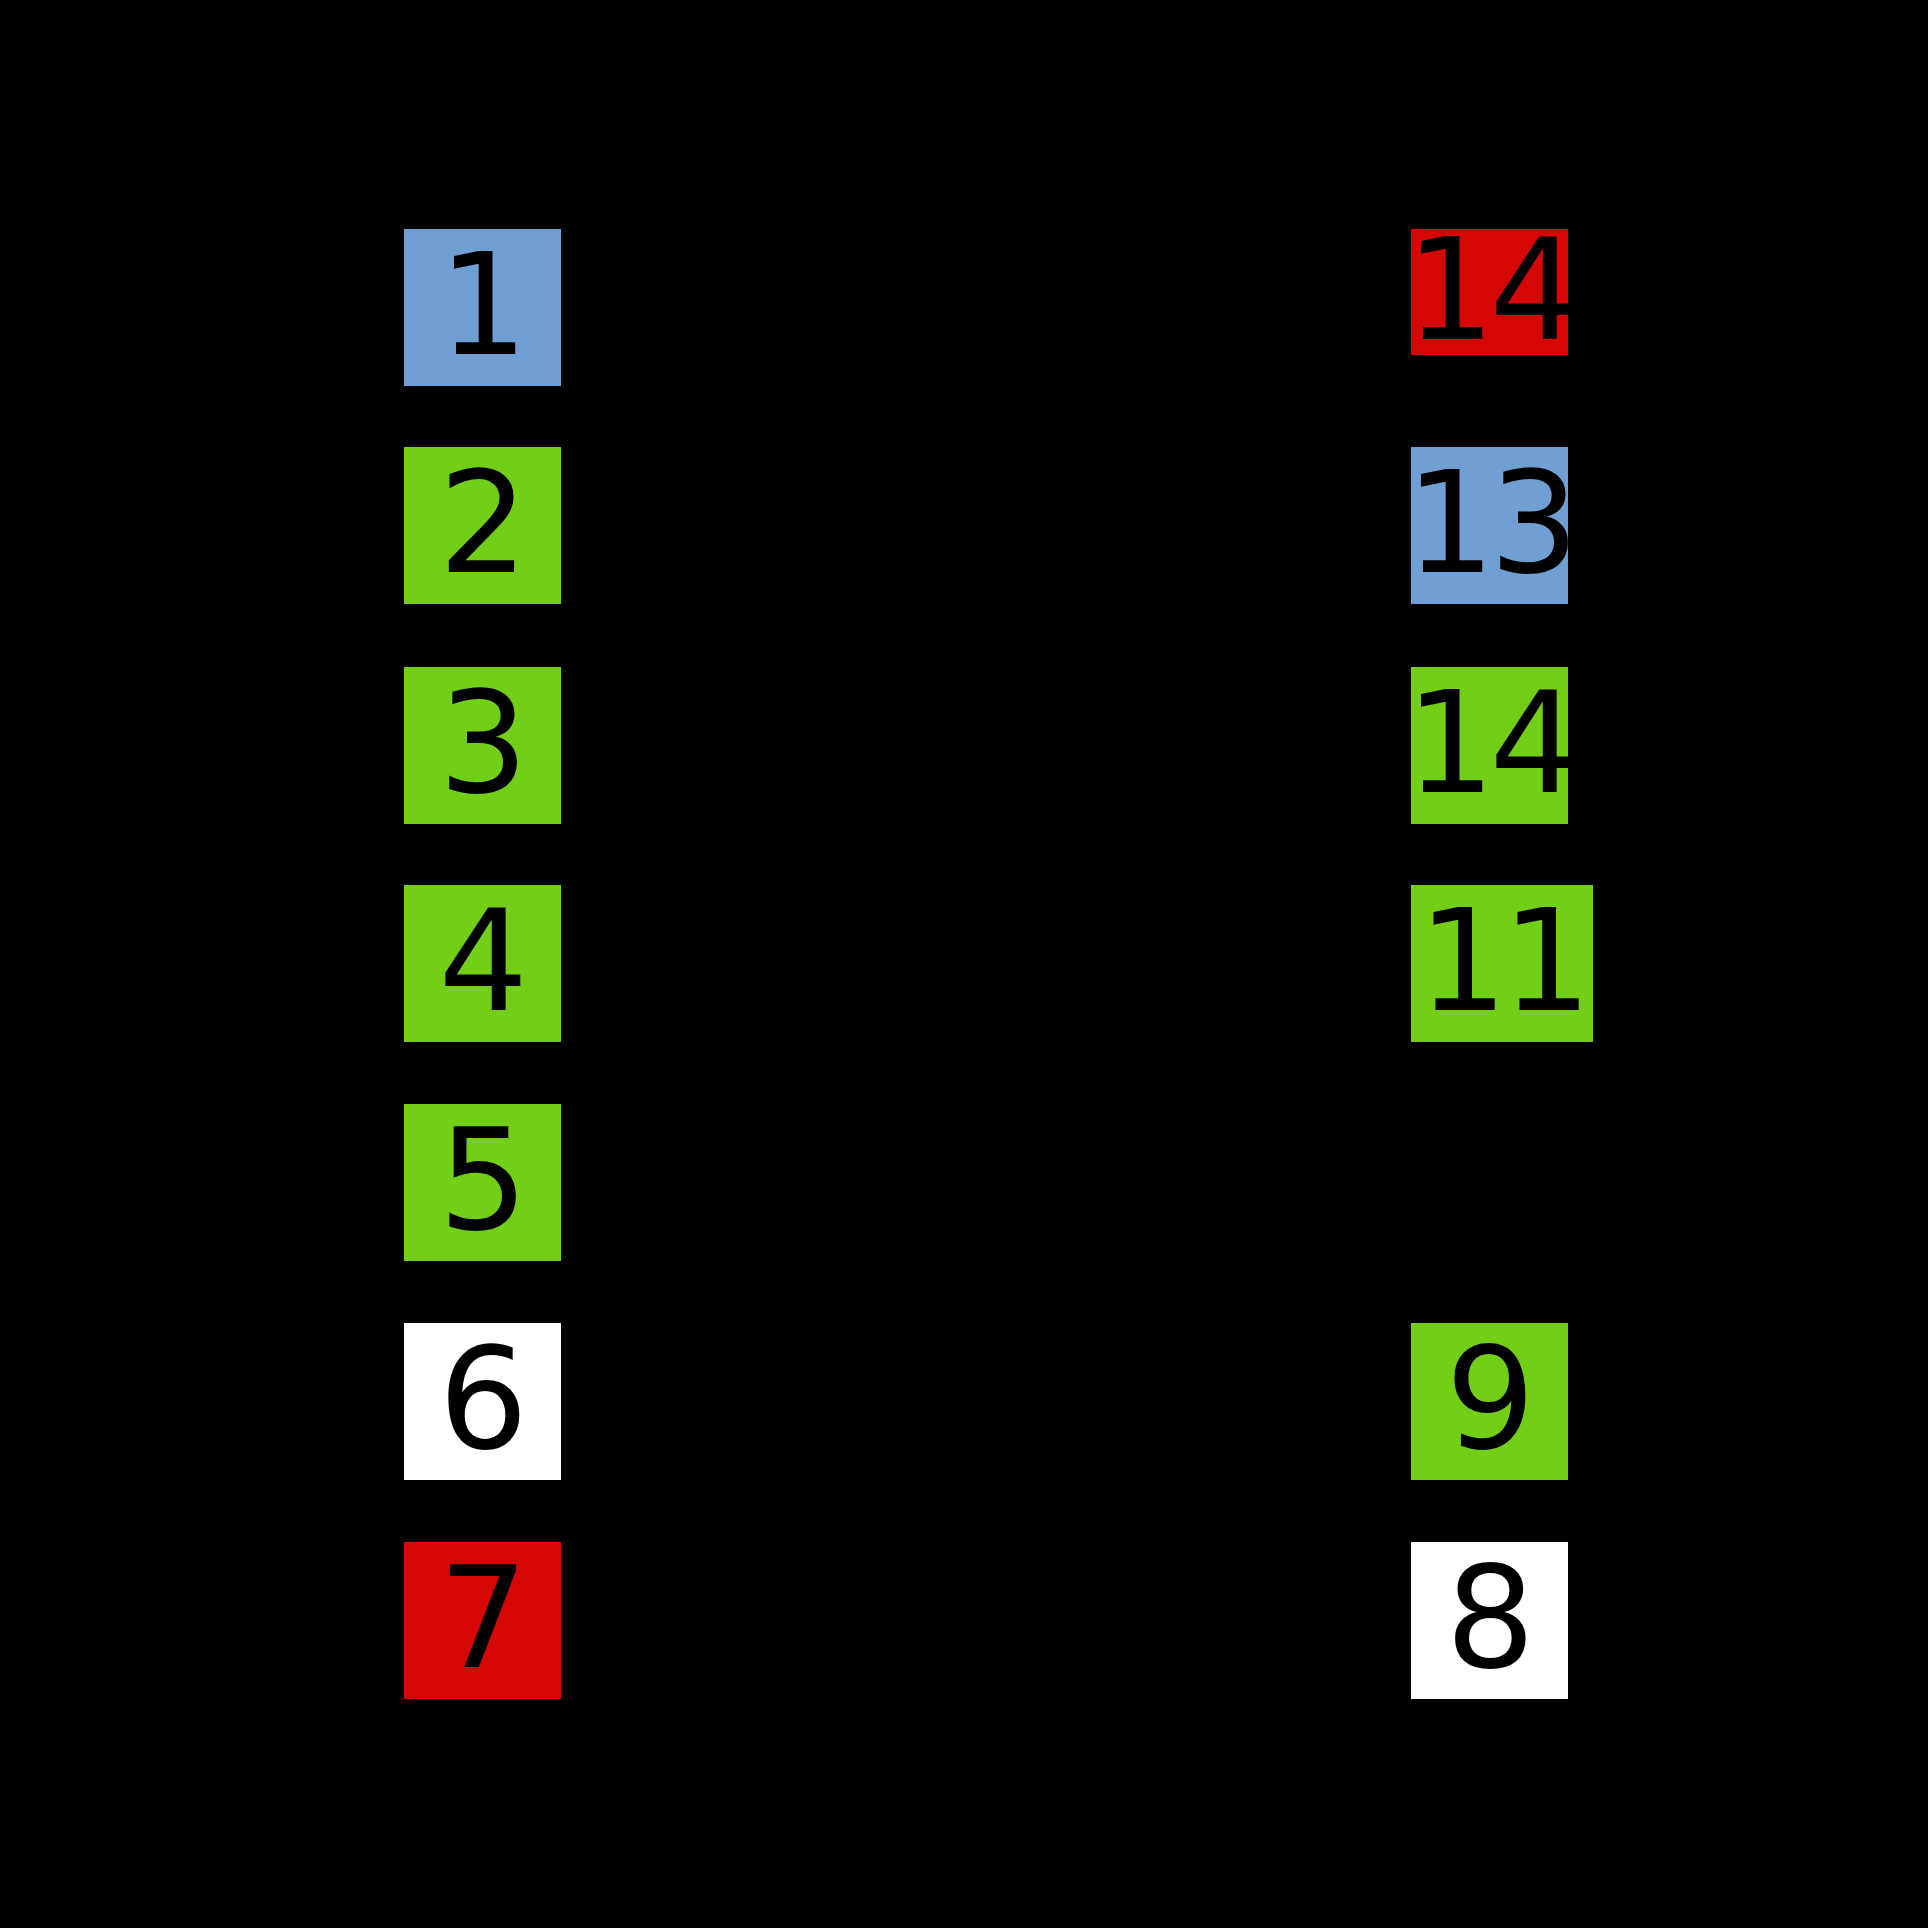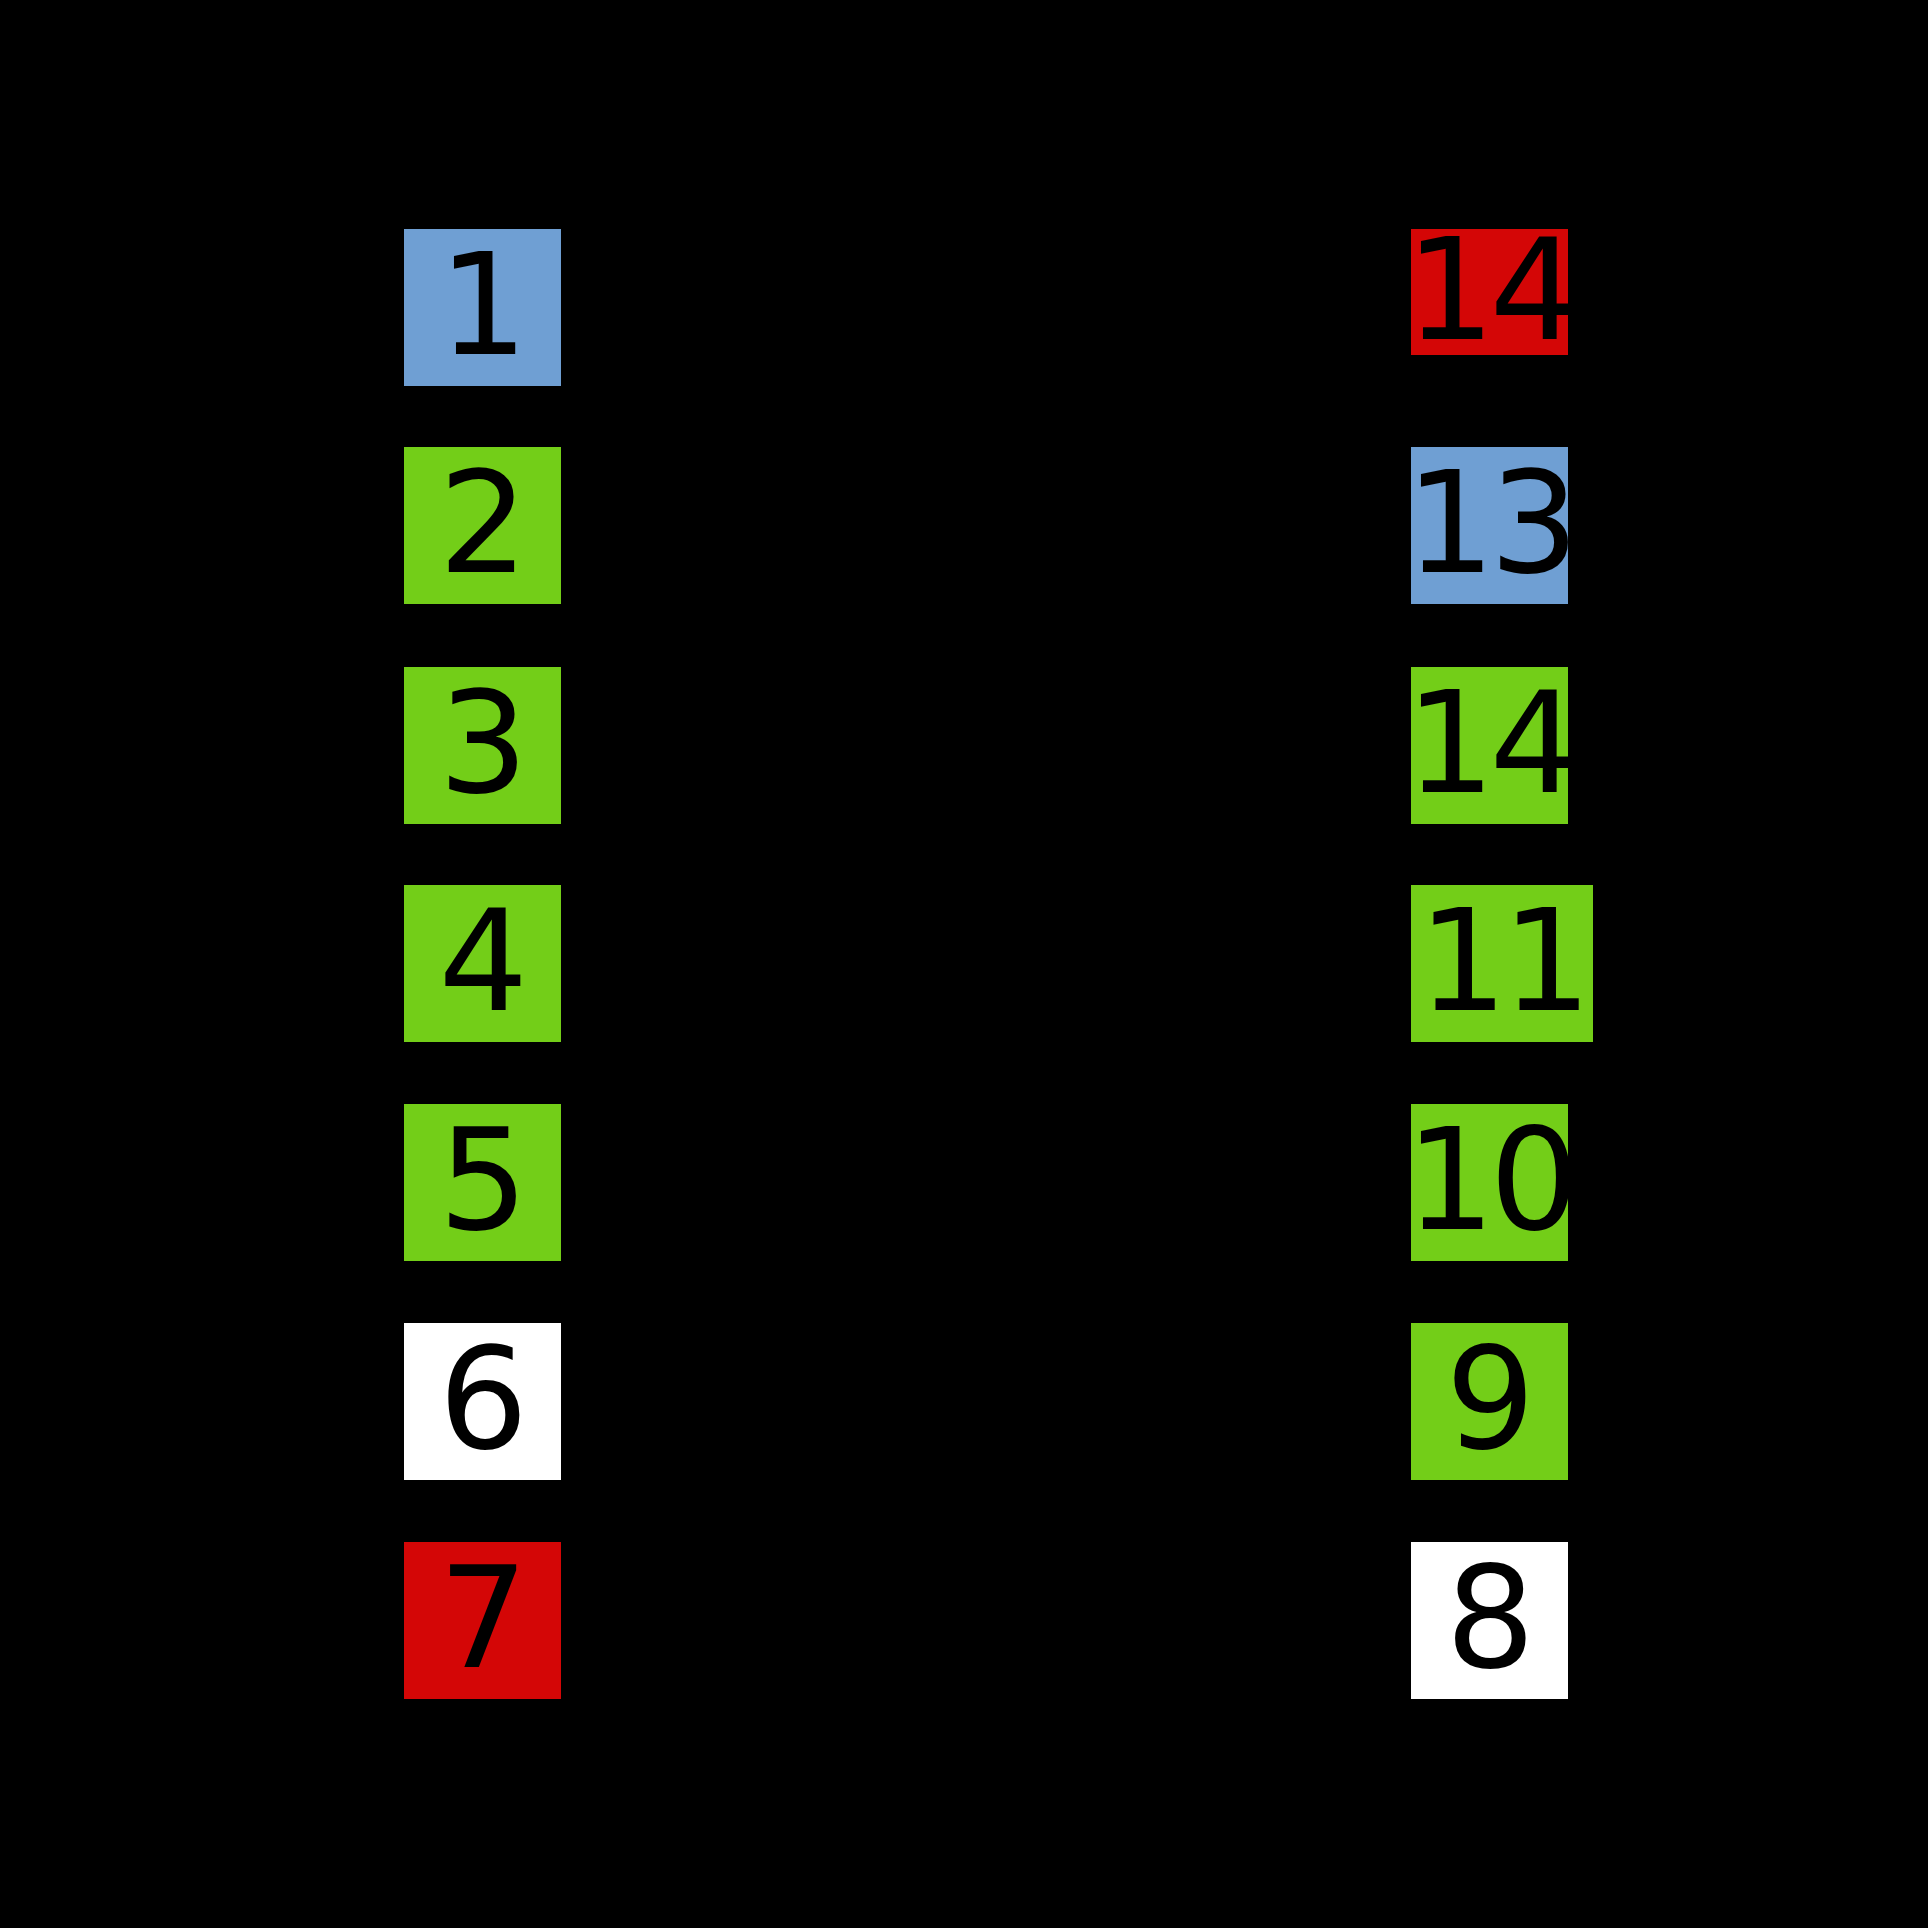--- a/index.html
+++ b/index.html
@@ -88,23 +88,20 @@
       </div>
       <div class="node two-digit" style="top: 447px; height: 157px; width: 157px; background: rgb(111, 159, 211); align-items: center;">
         <span class="node-label">13</span>
       </div>
       <div class="node two-digit" style="top: 667px; height: 157px; width: 157px; background: rgb(115, 206, 24);">
         <span class="node-label">14</span>
       </div>
       <div class="node two-digit" style="top: 885px; height: 157px; width: 182px; background: rgb(115, 206, 24);">
         <span class="node-label">11</span>
       </div>
-      <div class="node two-digit" style="top: 1104px; height: 157px; width: 157px; background: rgb(115, 206, 24);">
-        <span class="node-label">10</span>
-      </div>
       <div class="node" style="top: 1323px; height: 157px; width: 157px; background: rgb(115, 206, 24);">
         <span class="node-label">9</span>
       </div>
       <div class="node" style="top: 1542px; height: 157px; width: 157px; background: rgb(255, 255, 255);">
         <span class="node-label">8</span>
       </div>
     </div>
 
 </div>
 

